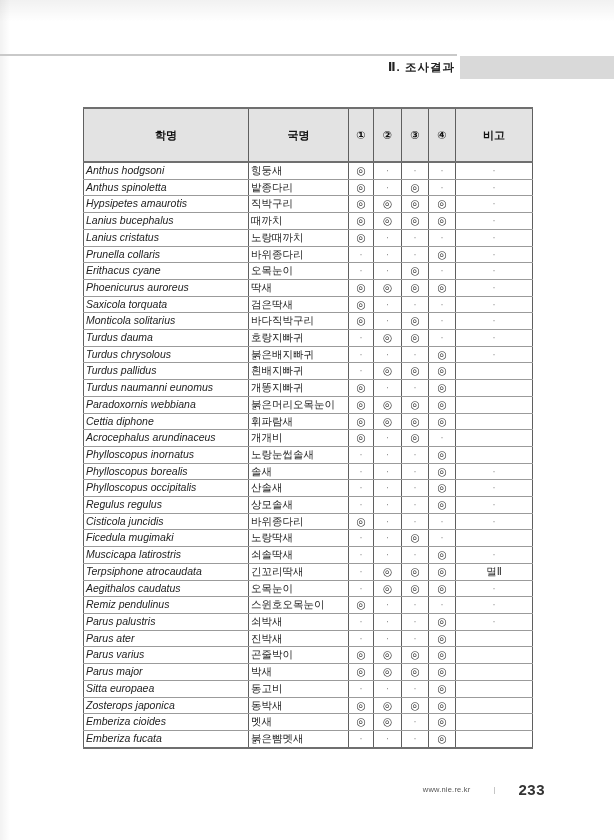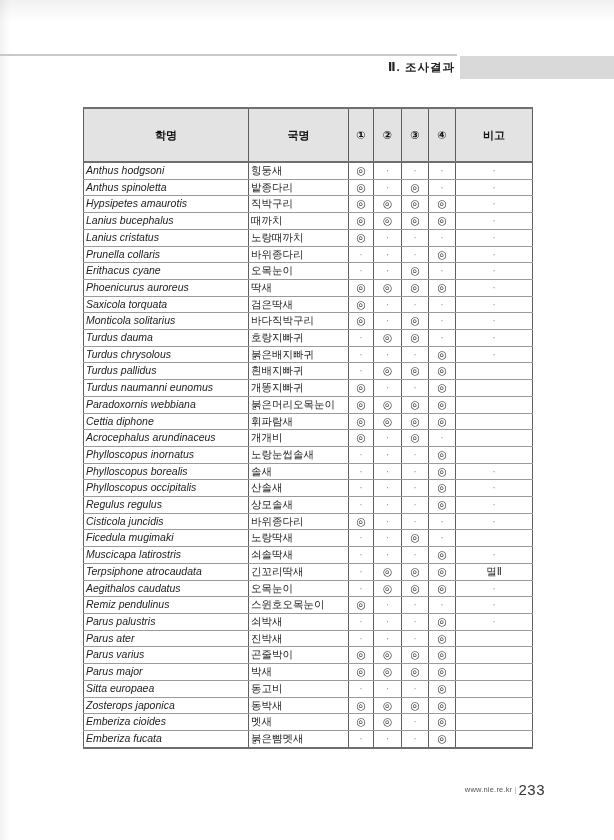--- a/index.html
+++ b/index.html
@@ -33,24 +33,24 @@
     background:#e3e3e3;height:20px;font-size:11px;font-weight:bold;text-align:center;
     border-top:2px solid #6f6f6f;border-bottom:2px solid #6f6f6f;color:#111;padding:16px 2px;}
   table.species tbody td{height:15.7px;font-size:10.5px;padding:0 2px;line-height:15.7px;}
   td.sci{font-style:italic;padding-left:10px;color:#222;}
   td.kor{padding-left:8px;color:#222;}
   td.mark,td.remark{text-align:center;color:#333;}
   td.remark{font-size:10px;}
   td.dot{font-size:9px;color:#9a9a9a;}
 
   
-  .footer{position:absolute;top:781px;right:69px;display:flex;align-items:center;gap:2px;}
+  .footer{position:absolute;top:781px;right:69px;display:flex;align-items:center;gap:23px;}
   .footer .site{font-size:7.5px;color:#555;letter-spacing:0.2px;}
   .footer .sep{font-size:8px;color:#aaa;}
-  .footer .pagenum{font-size:15px;color:#333;font-weight:400;letter-spacing:0.5px;}
+  .footer .pagenum{font-size:15px;color:#333;font-weight:700;letter-spacing:0.5px;}
 </style>
 </head>
 <body>
 
 <div class="scan-top"></div>
 <div class="scan-left"></div>
 
 <div class="head-rule"></div>
 <div class="chapter-label">Ⅱ. 조사결과</div>
 <div class="chapter-tab"></div>

